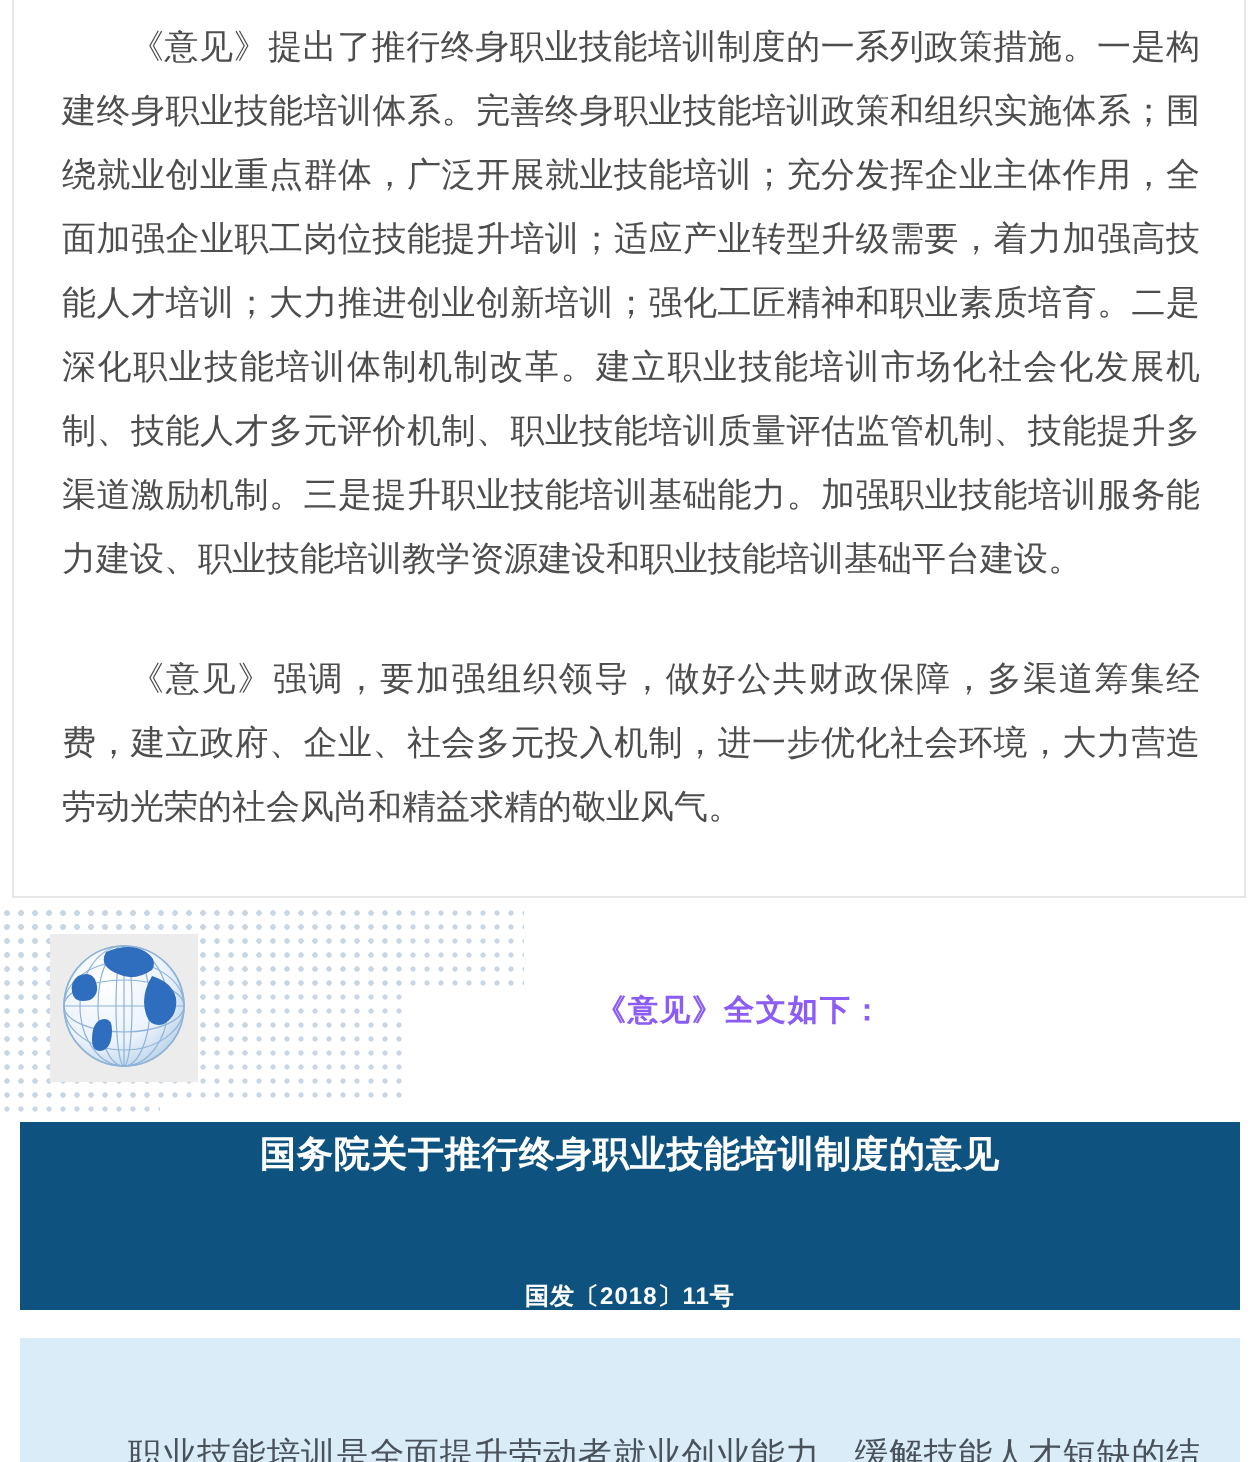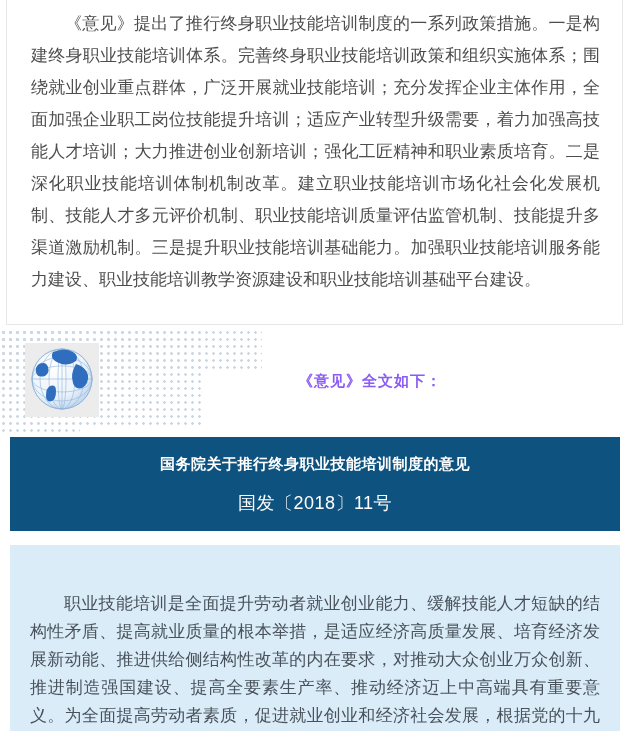--- a/index.html
+++ b/index.html
@@ -51,27 +51,27 @@
     letter-spacing:1px;
   }
 
   .banner{
     margin:2px 10px 0 10px;
     height:94px;
     text-align:center;
     color:#ffffff;
   }
   .banner-title{
-    padding-top:18px;
-    font-size:15px; font-weight:bold;
+    padding-top:4px;
+    font-size:18px; font-weight:bold;
     letter-spacing:.5px;
   }
   .banner-doc-number{
-    margin-top:17px;
-    font-size:18px; font-weight:normal;
+    margin-top:51px;
+    font-size:12px; font-weight:bold;
     letter-spacing:.5px;
   }
 
   .letter-box{
     margin:14px 10px 0 10px;
     min-height:230px;
     padding:18px 20px 20px 20px;
   }
   .salutation{
     font-size:17px; line-height:28px; color:#49525b;
@@ -83,20 +83,21 @@
     text-align:justify; text-indent:2em;
   }
 </style>
 </head>
 <body>
 
 <div>
 
   <div class="article-box">
     <p class="intro-para">《意见》提出了推行终身职业技能培训制度的一系列政策措施。一是构建终身职业技能培训体系。完善终身职业技能培训政策和组织实施体系；围绕就业创业重点群体，广泛开展就业技能培训；充分发挥企业主体作用，全面加强企业职工岗位技能提升培训；适应产业转型升级需要，着力加强高技能人才培训；大力推进创业创新培训；强化工匠精神和职业素质培育。二是深化职业技能培训体制机制改革。建立职业技能培训市场化社会化发展机制、技能人才多元评价机制、职业技能培训质量评估监管机制、技能提升多渠道激励机制。三是提升职业技能培训基础能力。加强职业技能培训服务能力建设、职业技能培训教学资源建设和职业技能培训基础平台建设。</p>
+    <p class="intro-para">《意见》强调，要加强组织领导，做好公共财政保障，多渠道筹集经费，建立政府、企业、社会多元投入机制，进一步优化社会环境，大力营造劳动光荣的社会风尚和精益求精的敬业风气。</p>
   </div>
 
   <div class="map-section">
     <div class="dots d1"></div>
     <div class="dots d2"></div>
     <div class="dots d3"></div>
     <div class="dots d4"></div>
     <div class="dots d5"></div>
     <div class="dots d6"></div>
     <div class="dots d7"></div>

